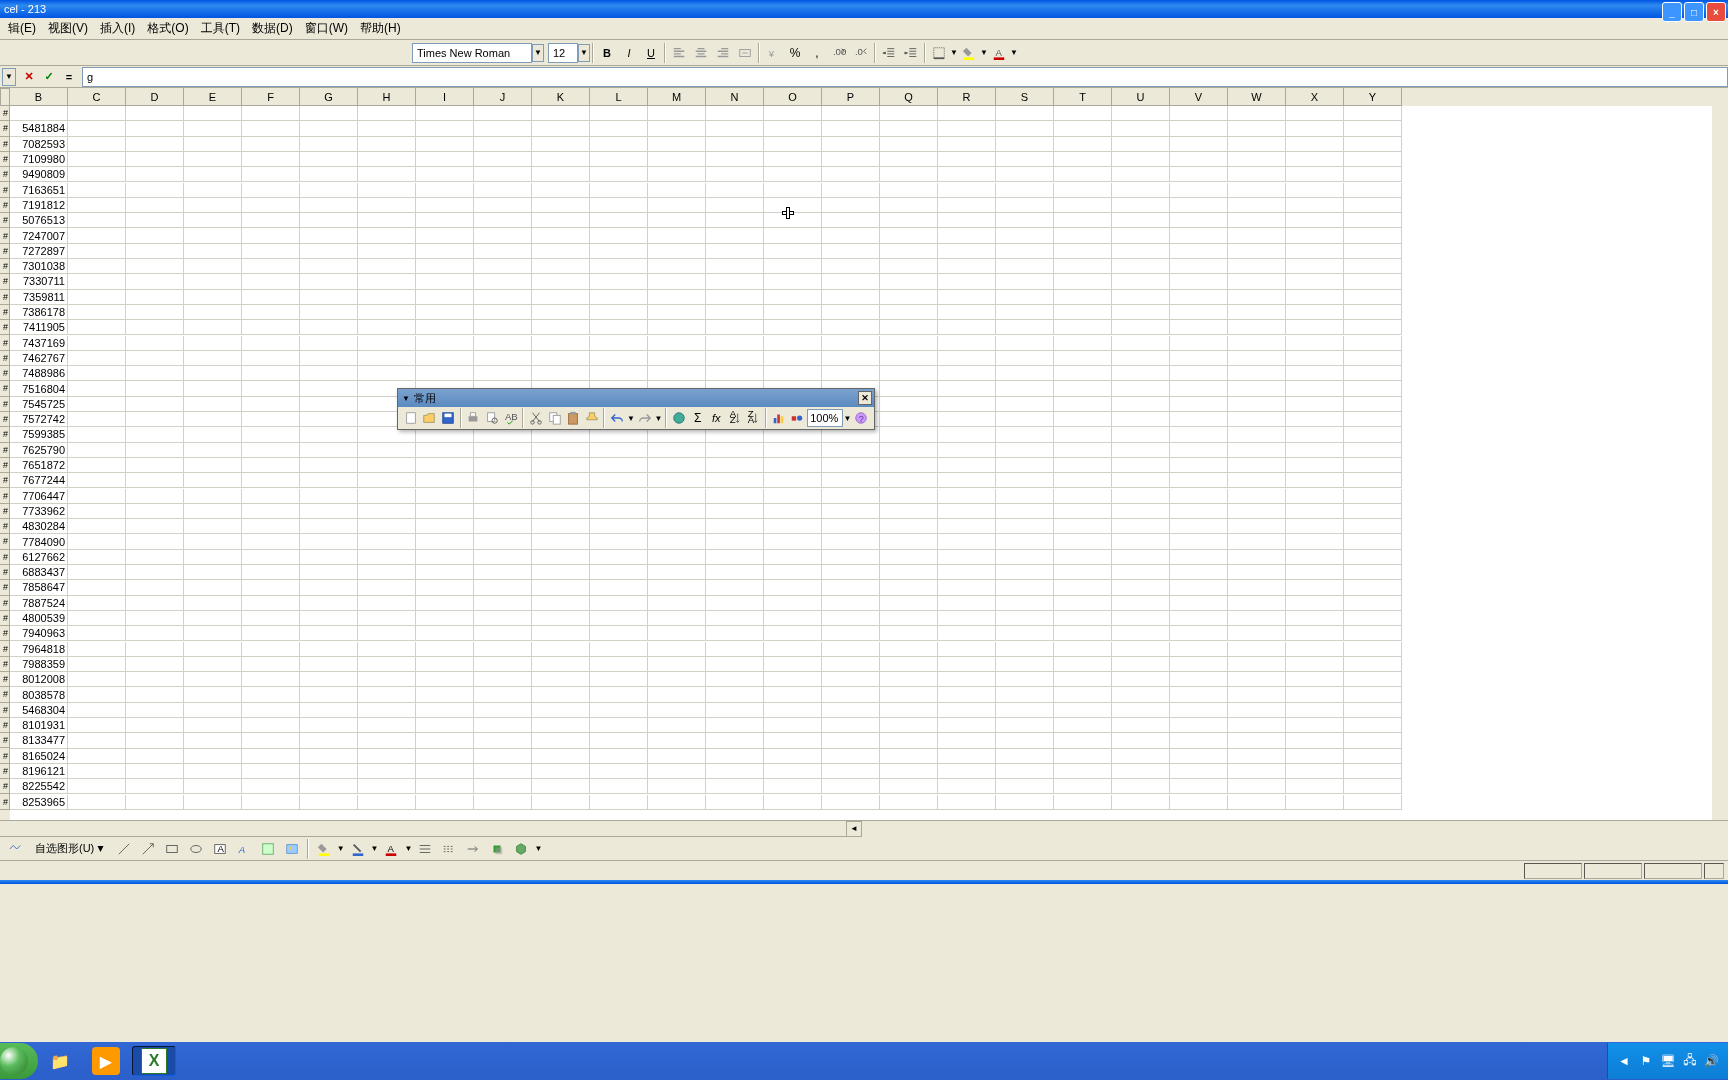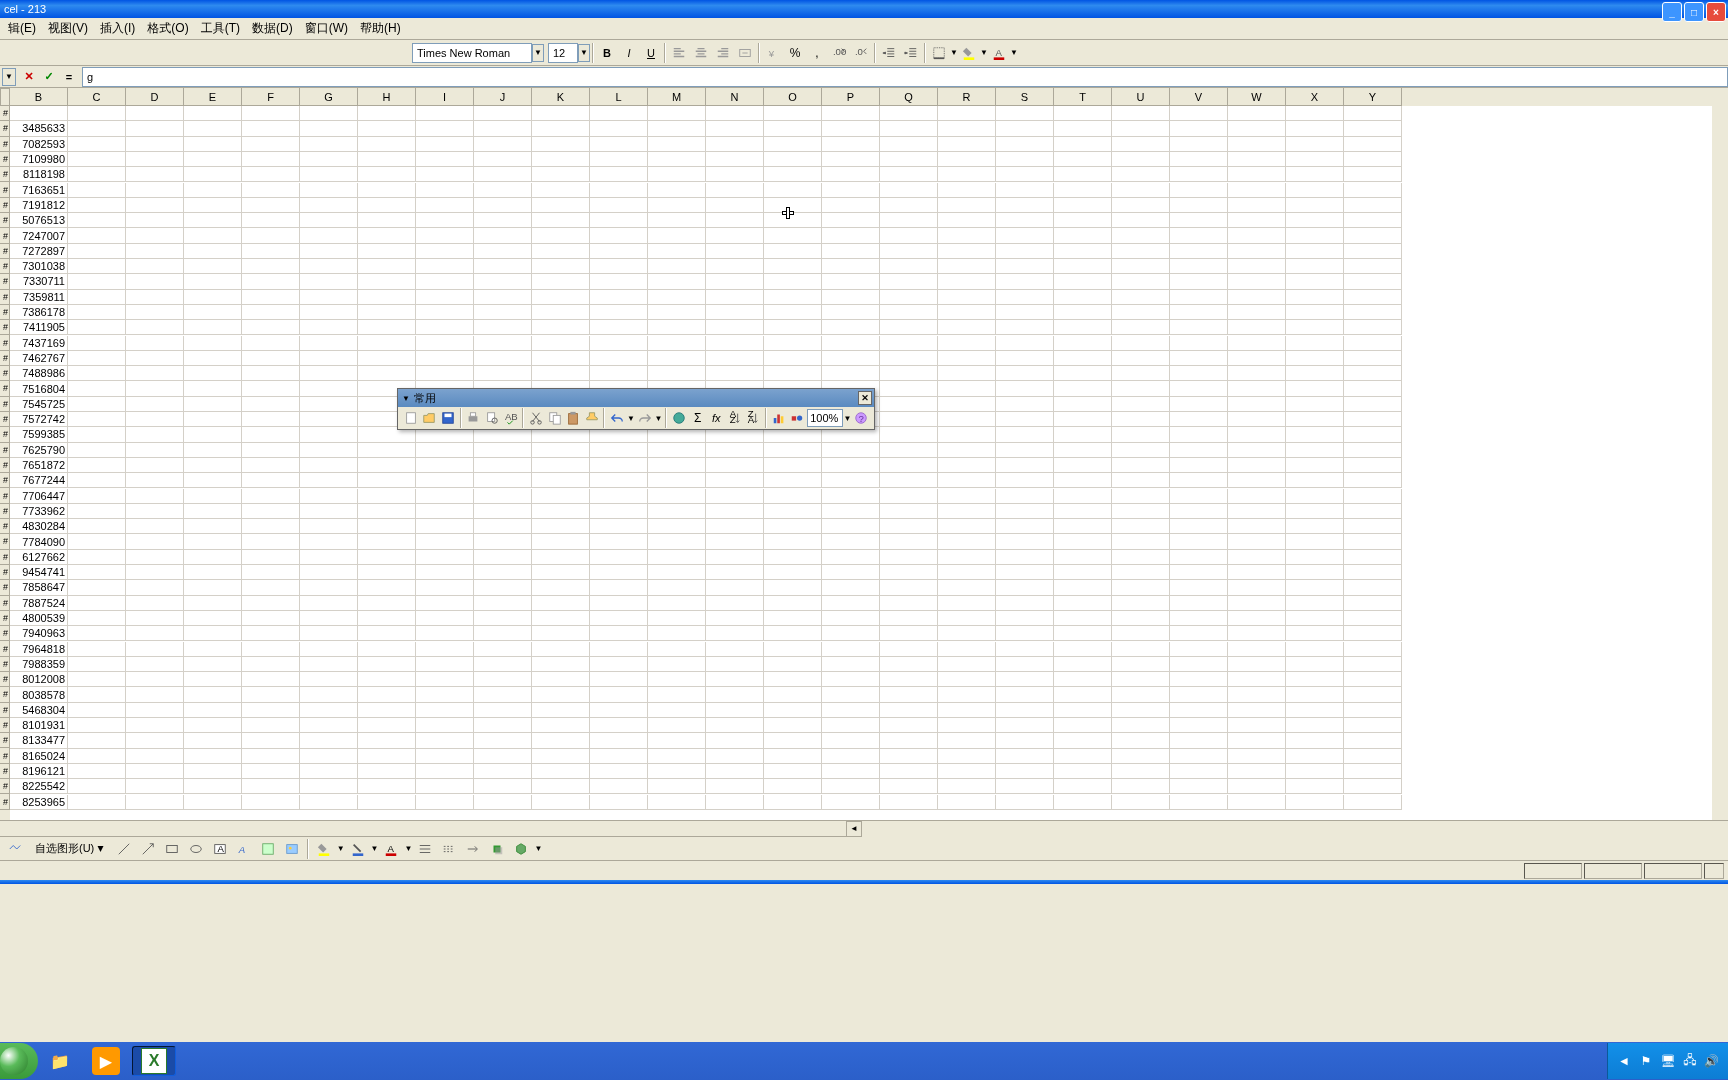--- a/index.html
+++ b/index.html
@@ -291,21 +291,21 @@
         <div class="cell" style="left: 812px; top: 0px; width: 58px;"></div>
         <div class="cell" style="left: 870px; top: 0px; width: 58px;"></div>
         <div class="cell" style="left: 928px; top: 0px; width: 58px;"></div>
         <div class="cell" style="left: 986px; top: 0px; width: 58px;"></div>
         <div class="cell" style="left: 1044px; top: 0px; width: 58px;"></div>
         <div class="cell" style="left: 1102px; top: 0px; width: 58px;"></div>
         <div class="cell" style="left: 1160px; top: 0px; width: 58px;"></div>
         <div class="cell" style="left: 1218px; top: 0px; width: 58px;"></div>
         <div class="cell" style="left: 1276px; top: 0px; width: 58px;"></div>
         <div class="cell" style="left: 1334px; top: 0px; width: 58px;"></div>
-        <div class="cell" style="left: 0px; top: 15.3px; width: 58px;">3485633</div>
+        <div class="cell" style="left: 0px; top: 15.3px; width: 58px;">5481884</div>
         <div class="cell" style="left: 58px; top: 15.3px; width: 58px;"></div>
         <div class="cell" style="left: 116px; top: 15.3px; width: 58px;"></div>
         <div class="cell" style="left: 174px; top: 15.3px; width: 58px;"></div>
         <div class="cell" style="left: 232px; top: 15.3px; width: 58px;"></div>
         <div class="cell" style="left: 290px; top: 15.3px; width: 58px;"></div>
         <div class="cell" style="left: 348px; top: 15.3px; width: 58px;"></div>
         <div class="cell" style="left: 406px; top: 15.3px; width: 58px;"></div>
         <div class="cell" style="left: 464px; top: 15.3px; width: 58px;"></div>
         <div class="cell" style="left: 522px; top: 15.3px; width: 58px;"></div>
         <div class="cell" style="left: 580px; top: 15.3px; width: 58px;"></div>
@@ -363,21 +363,21 @@
         <div class="cell" style="left: 812px; top: 45.9px; width: 58px;"></div>
         <div class="cell" style="left: 870px; top: 45.9px; width: 58px;"></div>
         <div class="cell" style="left: 928px; top: 45.9px; width: 58px;"></div>
         <div class="cell" style="left: 986px; top: 45.9px; width: 58px;"></div>
         <div class="cell" style="left: 1044px; top: 45.9px; width: 58px;"></div>
         <div class="cell" style="left: 1102px; top: 45.9px; width: 58px;"></div>
         <div class="cell" style="left: 1160px; top: 45.9px; width: 58px;"></div>
         <div class="cell" style="left: 1218px; top: 45.9px; width: 58px;"></div>
         <div class="cell" style="left: 1276px; top: 45.9px; width: 58px;"></div>
         <div class="cell" style="left: 1334px; top: 45.9px; width: 58px;"></div>
-        <div class="cell" style="left: 0px; top: 61.2px; width: 58px;">8118198</div>
+        <div class="cell" style="left: 0px; top: 61.2px; width: 58px;">9490809</div>
         <div class="cell" style="left: 58px; top: 61.2px; width: 58px;"></div>
         <div class="cell" style="left: 116px; top: 61.2px; width: 58px;"></div>
         <div class="cell" style="left: 174px; top: 61.2px; width: 58px;"></div>
         <div class="cell" style="left: 232px; top: 61.2px; width: 58px;"></div>
         <div class="cell" style="left: 290px; top: 61.2px; width: 58px;"></div>
         <div class="cell" style="left: 348px; top: 61.2px; width: 58px;"></div>
         <div class="cell" style="left: 406px; top: 61.2px; width: 58px;"></div>
         <div class="cell" style="left: 464px; top: 61.2px; width: 58px;"></div>
         <div class="cell" style="left: 522px; top: 61.2px; width: 58px;"></div>
         <div class="cell" style="left: 580px; top: 61.2px; width: 58px;"></div>
@@ -987,21 +987,21 @@
         <div class="cell" style="left: 812px; top: 443.7px; width: 58px;"></div>
         <div class="cell" style="left: 870px; top: 443.7px; width: 58px;"></div>
         <div class="cell" style="left: 928px; top: 443.7px; width: 58px;"></div>
         <div class="cell" style="left: 986px; top: 443.7px; width: 58px;"></div>
         <div class="cell" style="left: 1044px; top: 443.7px; width: 58px;"></div>
         <div class="cell" style="left: 1102px; top: 443.7px; width: 58px;"></div>
         <div class="cell" style="left: 1160px; top: 443.7px; width: 58px;"></div>
         <div class="cell" style="left: 1218px; top: 443.7px; width: 58px;"></div>
         <div class="cell" style="left: 1276px; top: 443.7px; width: 58px;"></div>
         <div class="cell" style="left: 1334px; top: 443.7px; width: 58px;"></div>
-        <div class="cell" style="left: 0px; top: 459px; width: 58px;">9454741</div>
+        <div class="cell" style="left: 0px; top: 459px; width: 58px;">6883437</div>
         <div class="cell" style="left: 58px; top: 459px; width: 58px;"></div>
         <div class="cell" style="left: 116px; top: 459px; width: 58px;"></div>
         <div class="cell" style="left: 174px; top: 459px; width: 58px;"></div>
         <div class="cell" style="left: 232px; top: 459px; width: 58px;"></div>
         <div class="cell" style="left: 290px; top: 459px; width: 58px;"></div>
         <div class="cell" style="left: 348px; top: 459px; width: 58px;"></div>
         <div class="cell" style="left: 406px; top: 459px; width: 58px;"></div>
         <div class="cell" style="left: 464px; top: 459px; width: 58px;"></div>
         <div class="cell" style="left: 522px; top: 459px; width: 58px;"></div>
         <div class="cell" style="left: 580px; top: 459px; width: 58px;"></div>

